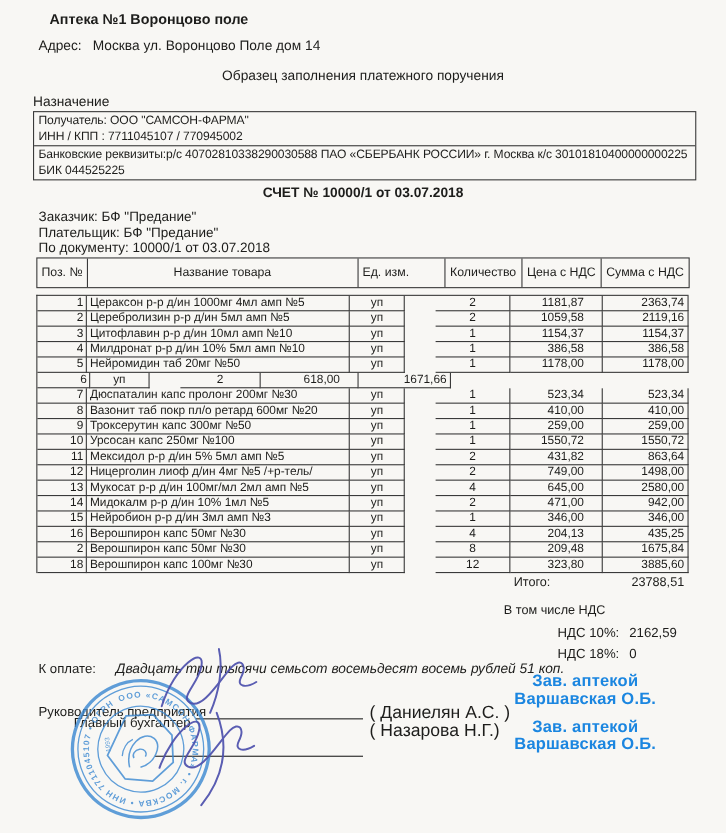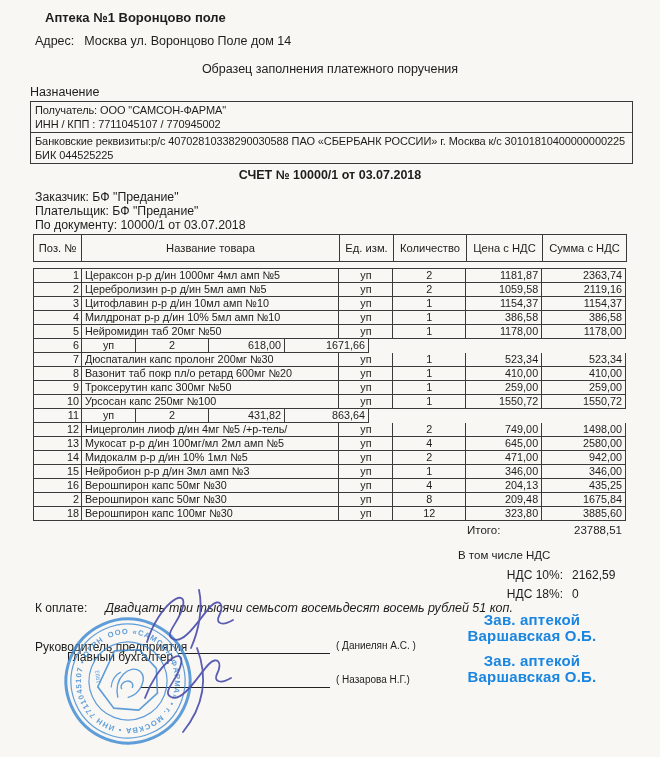--- a/index.html
+++ b/index.html
@@ -26,34 +26,34 @@
   .box-sec{padding:1px 4px;line-height:14px;white-space:nowrap;letter-spacing:-0.1px;}
   .box-sec + .box-sec{border-top:1px solid var(--line);}
   #invoice-title{left:0;top:168px;width:660px;text-align:center;font-size:12.5px;font-weight:bold;}
   .party{left:35px;font-size:12.3px;}
   #customer-line{top:190px;}
   #payer-line{top:204px;}
   #document-line{top:218px;}
 
   
   .cols span{box-sizing:border-box;display:block;}
-  .c0{width:47px;} .c1{width:258px;} .c2{width:54px;} .c3{width:73px;} .c4{width:76px;} .c5{width:84px;}
+  .c0{width:47px;} .c1{width:258px;} .c2{width:54px;} .c3{width:73px;margin-left:28px;} .c4{width:76px;} .c5{width:84px;}
   #table-header{left:33px;top:234px;width:592px;height:26px;border:1px solid var(--line);
     display:flex;align-items:center;font-size:11.2px;box-sizing:content-box;}
   #table-header span{text-align:center;height:100%;display:flex;align-items:center;justify-content:center;}
   #table-header span + span{border-left:1px solid var(--line);}
   #table-body{left:33px;top:268px;width:592px;border-top:1px solid var(--line);border-left:1px solid var(--line);font-size:10.8px;}
   .trow{display:flex;}
   .trow span{border-right:1px solid var(--line);border-bottom:1px solid var(--line);
     height:13px;line-height:13px;overflow:hidden;white-space:nowrap;}
   .trow .c0{text-align:right;padding-right:2px;width:45px;}
   .trow .c1{text-align:left;padding-left:3px;width:254px;}
   .trow .c2{text-align:center;width:53px;}
   .trow .c3{text-align:center;width:72px;}
-  .trow .c4{text-align:right;padding-right:3px;width:72px;}
+  .trow .c4{text-align:right;padding-right:16px;width:72px;}
   .trow .c5{text-align:right;padding-right:3px;width:80px;}
   #total-row{left:33px;top:524px;width:592px;display:flex;font-size:11.5px;font-weight:normal;}
   #total-row .spacer{width:432px;}
   #total-row .tl{width:76px;text-align:left;padding-left:2px;box-sizing:border-box;}
   #total-row .tv{width:84px;text-align:right;padding-right:3px;box-sizing:border-box;}
 
   #vat-including{left:458px;top:549px;font-size:11.5px;}
   .vat-label{width:133px;text-align:right;font-size:12px;left:430px;}
   .vat-value{left:572px;font-size:12px;}
   #vat10-label,#vat10-value{top:568px;}
@@ -61,23 +61,23 @@
 
   #pay-line{left:35px;top:601px;font-size:12px;}
   #pay-line .words{font-style:italic;font-size:12.5px;margin-left:18px;}
 
   .sig-label{left:35px;font-size:12px;}
   #director-label{top:640px;}
   #accountant-label{top:650px;margin-left:32px;}
   .sig-underline{border-bottom:1px solid #222;height:0;}
   #director-underline{left:178px;top:653px;width:152px;}
   #accountant-underline{left:141px;top:687px;width:189px;}
-  .sig-name{font-size:10px;}
+  .sig-name{font-size:16px;}
   #director-name{left:336px;top:640px;}
-  #accountant-name{left:336px;top:674px;}
+  #accountant-name{left:336px;top:656px;}
 
   .facsimile{width:200px;text-align:center;color:var(--blue-text);font-weight:bold;
     font-size:15px;line-height:16px;letter-spacing:0.2px;}
   #facsimile-1{left:432px;top:612px;}
   #facsimile-2{left:432px;top:653px;}
 
   #stamp-wrap{left:53px;top:606px;width:150px;height:150px;transform:rotate(-24deg);opacity:0.82;}
   #signature-wrap{left:133px;top:580px;width:150px;height:160px;opacity:0.92;}
 </style>
 </head>
@@ -194,20 +194,21 @@
     <div class="trow">
       <span class="c0">10</span>
       <span class="c1">Урсосан капс 250мг №100</span>
       <span class="c2">уп</span>
       <span class="c3">1</span>
       <span class="c4">1550,72</span>
       <span class="c5">1550,72</span>
     </div>
     <div class="trow">
       <span class="c0">11</span>
+      <span class="c1">Мексидол р-р д/ин 5% 5мл амп №5</span>
       <span class="c2">уп</span>
       <span class="c3">2</span>
       <span class="c4">431,82</span>
       <span class="c5">863,64</span>
     </div>
     <div class="trow">
       <span class="c0">12</span>
       <span class="c1">Ницерголин лиоф д/ин 4мг №5 /+р-тель/</span>
       <span class="c2">уп</span>
       <span class="c3">2</span>

